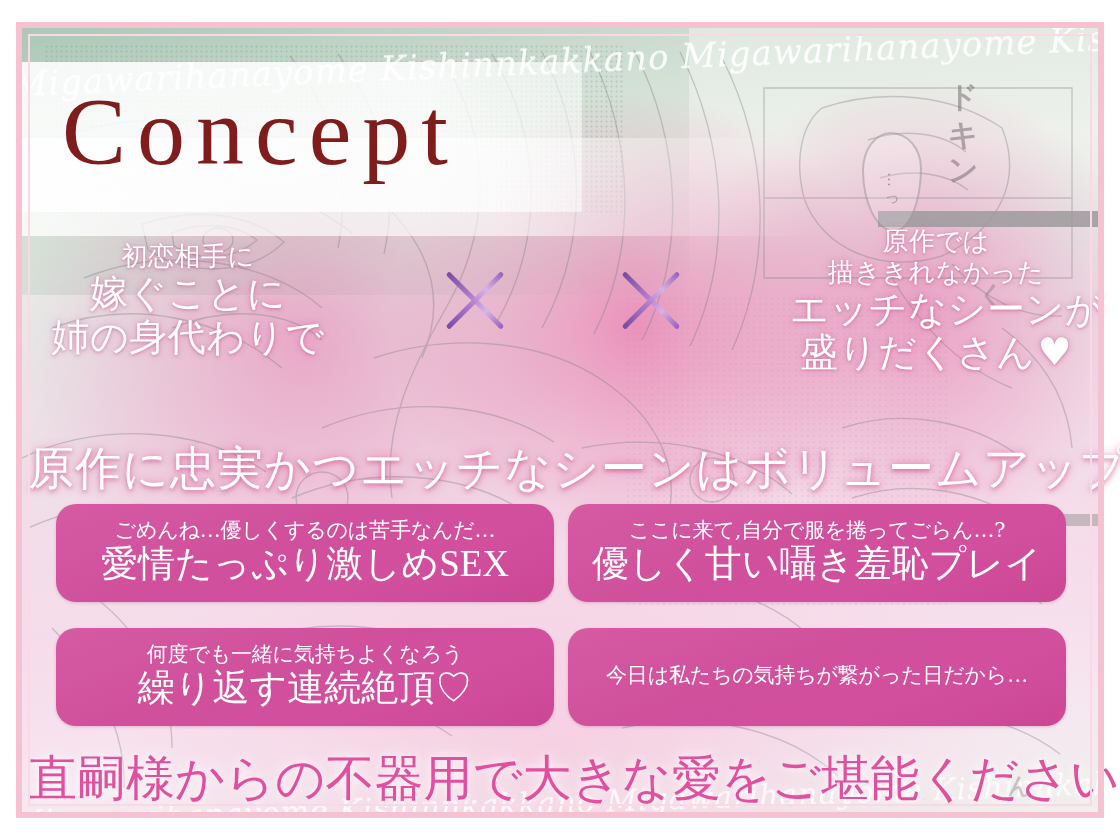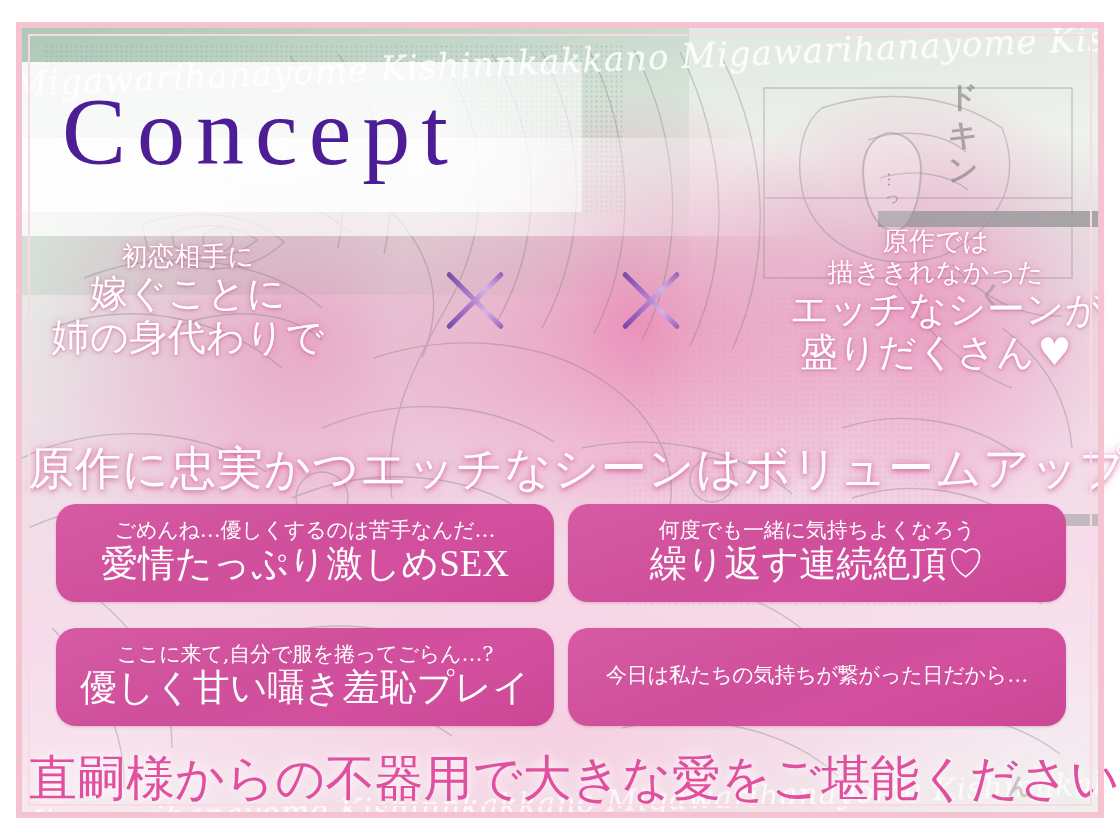--- a/index.html
+++ b/index.html
@@ -122,21 +122,21 @@
   .sfx-nn{right:66px;top:742px;font-size:24px;}
   .sfx-ya{right:120px;top:628px;font-size:22px;writing-mode:vertical-rl;}
 
   
   .content{position:absolute;inset:28px 22px 28px 28px;z-index:20;}
 
   .page-title{
     position:absolute;left:34px;top:56px;
     font-family:"Liberation Serif", serif;
     font-size:96px;line-height:1;
-    color:#4c1d95;letter-spacing:11px;
+    color:#7f1d1d;letter-spacing:11px;
     font-weight:400;
   }
 
   
   .concepts{
     position:absolute;left:14px;top:196px;width:1040px;height:152px;
     display:flex;align-items:center;justify-content:space-between;gap:16px;
   }
   .concept-col{
     flex:0 0 auto;width:292px;text-align:center;
@@ -330,30 +330,30 @@
     <div class="banner">原作に忠実かつエッチなシーンはボリュームアップ</div>
 
     <div class="feature-grid">
 
       <div class="feature-box">
         <div class="quote">ごめんね…優しくするのは苦手なんだ…</div>
         <div class="title">愛情たっぷり激しめSEX</div>
       </div>
 
       <div class="feature-box">
+        <div class="quote">ここに来て,自分で服を捲ってごらん…?</div>
+        <div class="title">優しく甘い囁き羞恥プレイ</div>
+      </div>
+
+      <div class="feature-box">
         <div class="quote">何度でも一緒に気持ちよくなろう</div>
         <div class="title">繰り返す連続絶頂♡</div>
       </div>
 
       <div class="feature-box">
-        <div class="quote">ここに来て,自分で服を捲ってごらん…?</div>
-        <div class="title">優しく甘い囁き羞恥プレイ</div>
-      </div>
-
-      <div class="feature-box">
         <div class="quote">今日は私たちの気持ちが繋がった日だから…</div>
       </div>
 
     </div>
 
     <div class="closing">直嗣様からの不器用で大きな愛をご堪能ください♥</div>
 
   </div>
 
   <div class="outer-frame"></div>

